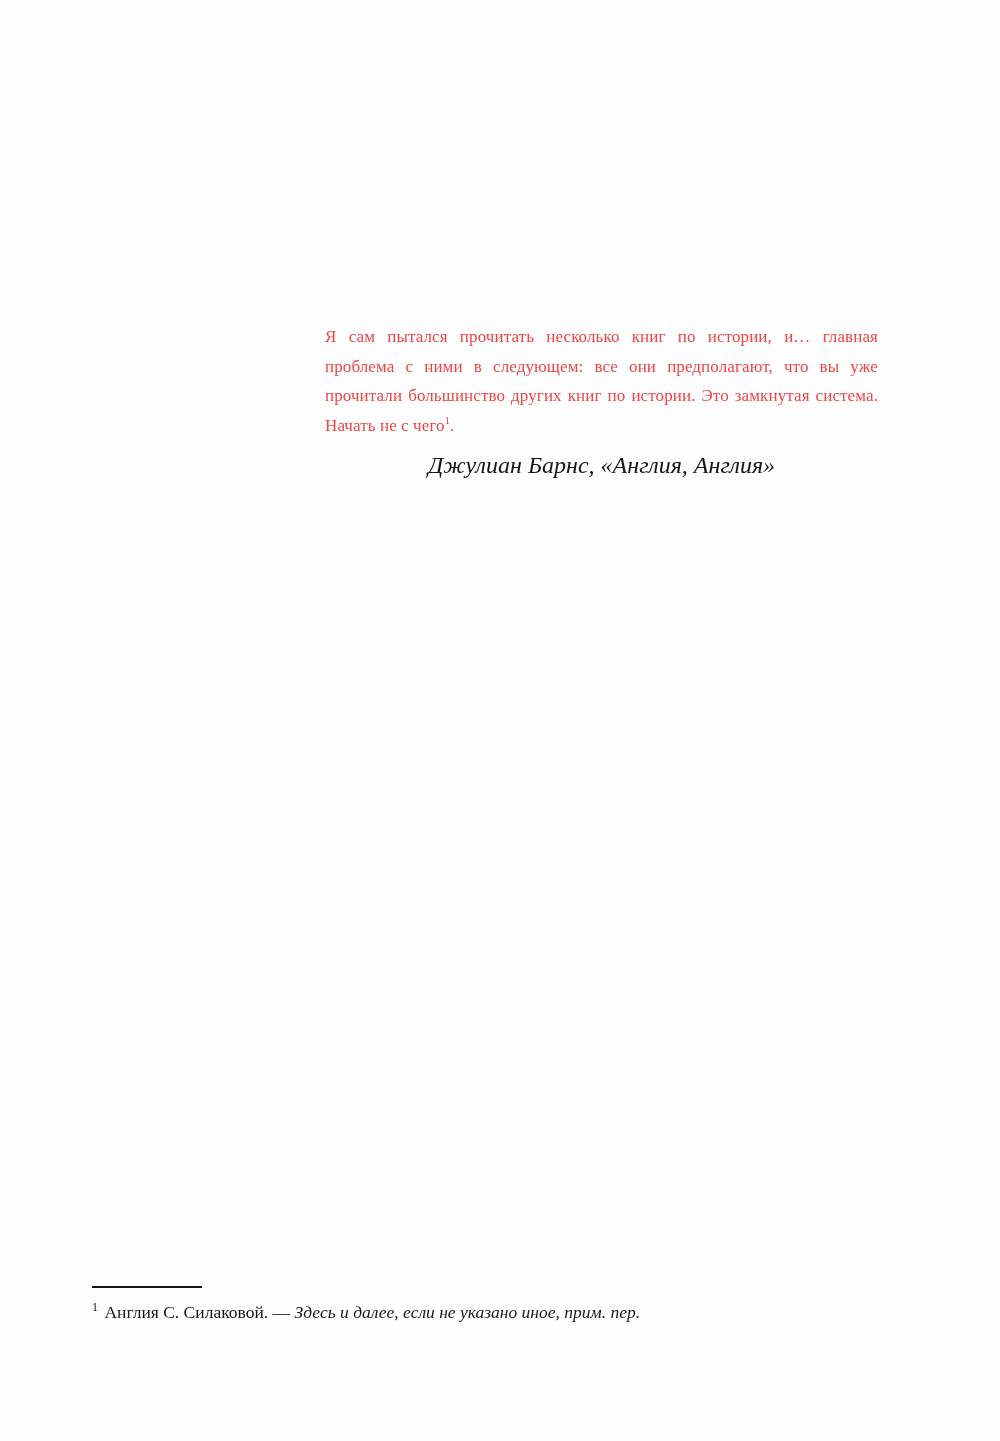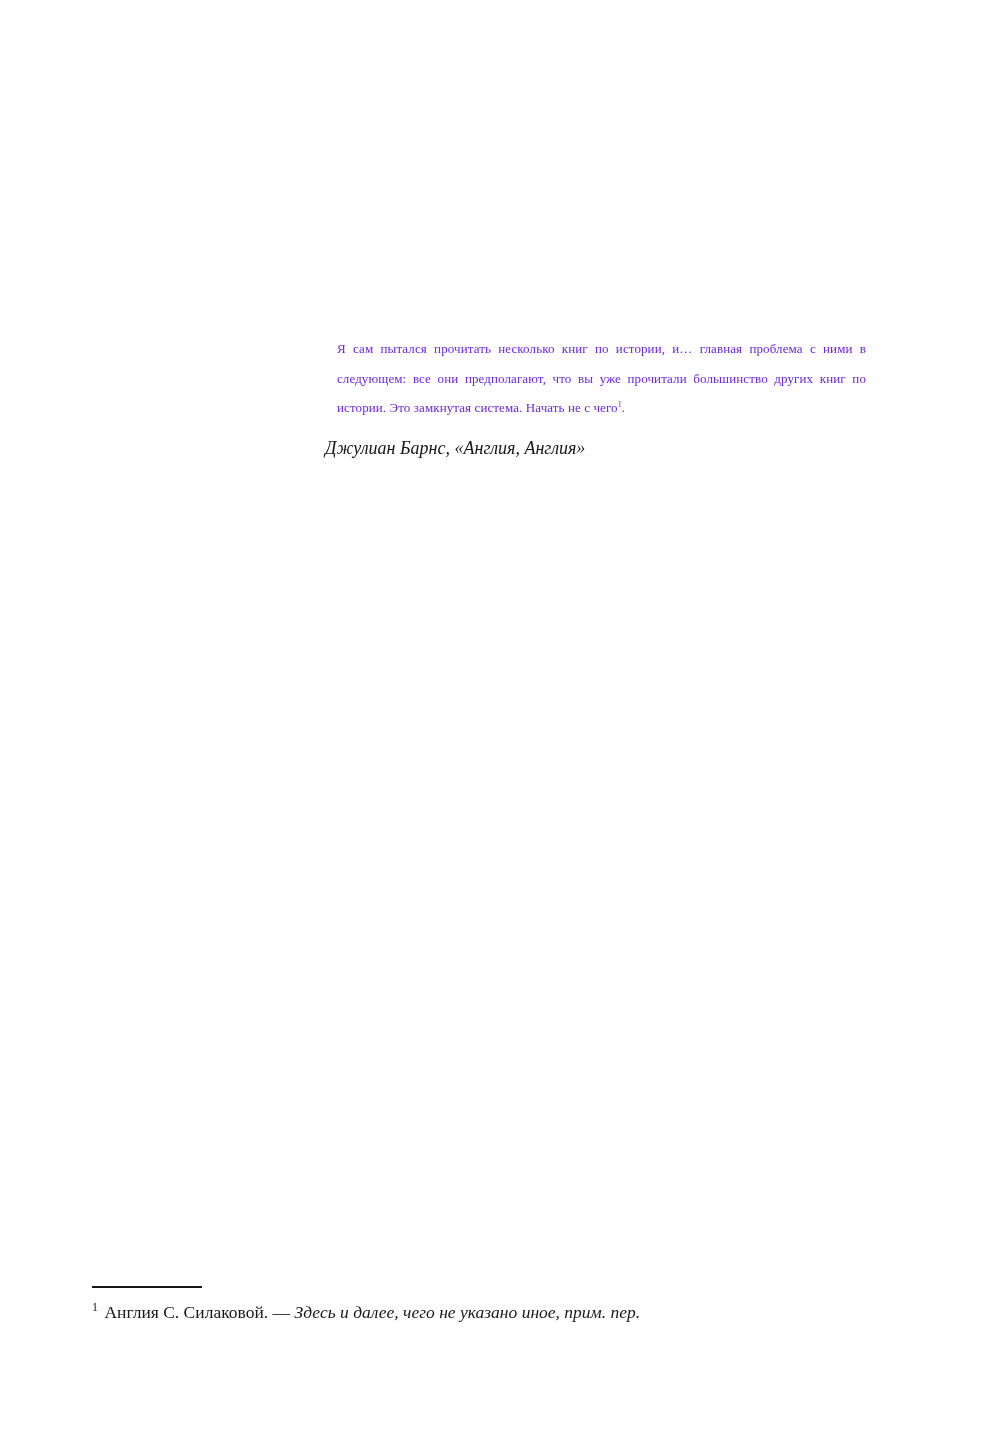--- a/index.html
+++ b/index.html
@@ -22,39 +22,39 @@
   }
 
   
   .epigraph {
     position: absolute;
     left: 325px;
     top: 322px;
     width: 553px;
   }
   .epigraph-text {
-    font-size: 13px;
+    font-size: 17px;
     line-height: 29.5px;
     text-align: justify;
     text-align-last: left;
     letter-spacing: 0.1px;
-    margin: 12px;
-    color: #6d28d9;
+    margin: 0;
+    color: #ef4444;
   }
   .epigraph-text sup {
     font-size: 0.62em;
     vertical-align: super;
     line-height: 0;
   }
   .epigraph-source {
     margin: 12px 0 0 0;
     font-style: italic;
-    font-size: 18px;
+    font-size: 24px;
     line-height: 26px;
-    text-align: left;
+    text-align: center;
     color: #17171a;
   }
 
   
   .footnote-rule {
     position: absolute;
     left: 92px;
     top: 1286px;
     width: 110px;
     height: 2px;
@@ -88,16 +88,16 @@
 
   <div class="epigraph">
     <p class="epigraph-text"><span>Я сам пытался прочитать несколько книг по истории, и… главная проблема с ними в следующем: все они предполагают, что вы уже прочитали большинство других книг по истории. Это замкнутая система. Начать не с чего</span><sup>1</sup><span>.</span></p>
     <p class="epigraph-source">Джулиан Барнс, «Англия, Англия»</p>
   </div>
 
   <div class="footnote-rule"></div>
 
   <div class="footnote">
     <span class="fn-marker">1</span>
-    <span class="fn-body">Англия С. Силаковой. — </span><span class="fn-italic">Здесь и далее, чего не указано иное, прим. пер.</span>
+    <span class="fn-body">Англия С. Силаковой. — </span><span class="fn-italic">Здесь и далее, если не указано иное, прим. пер.</span>
   </div>
 
 </div>
 
 </body></html>

